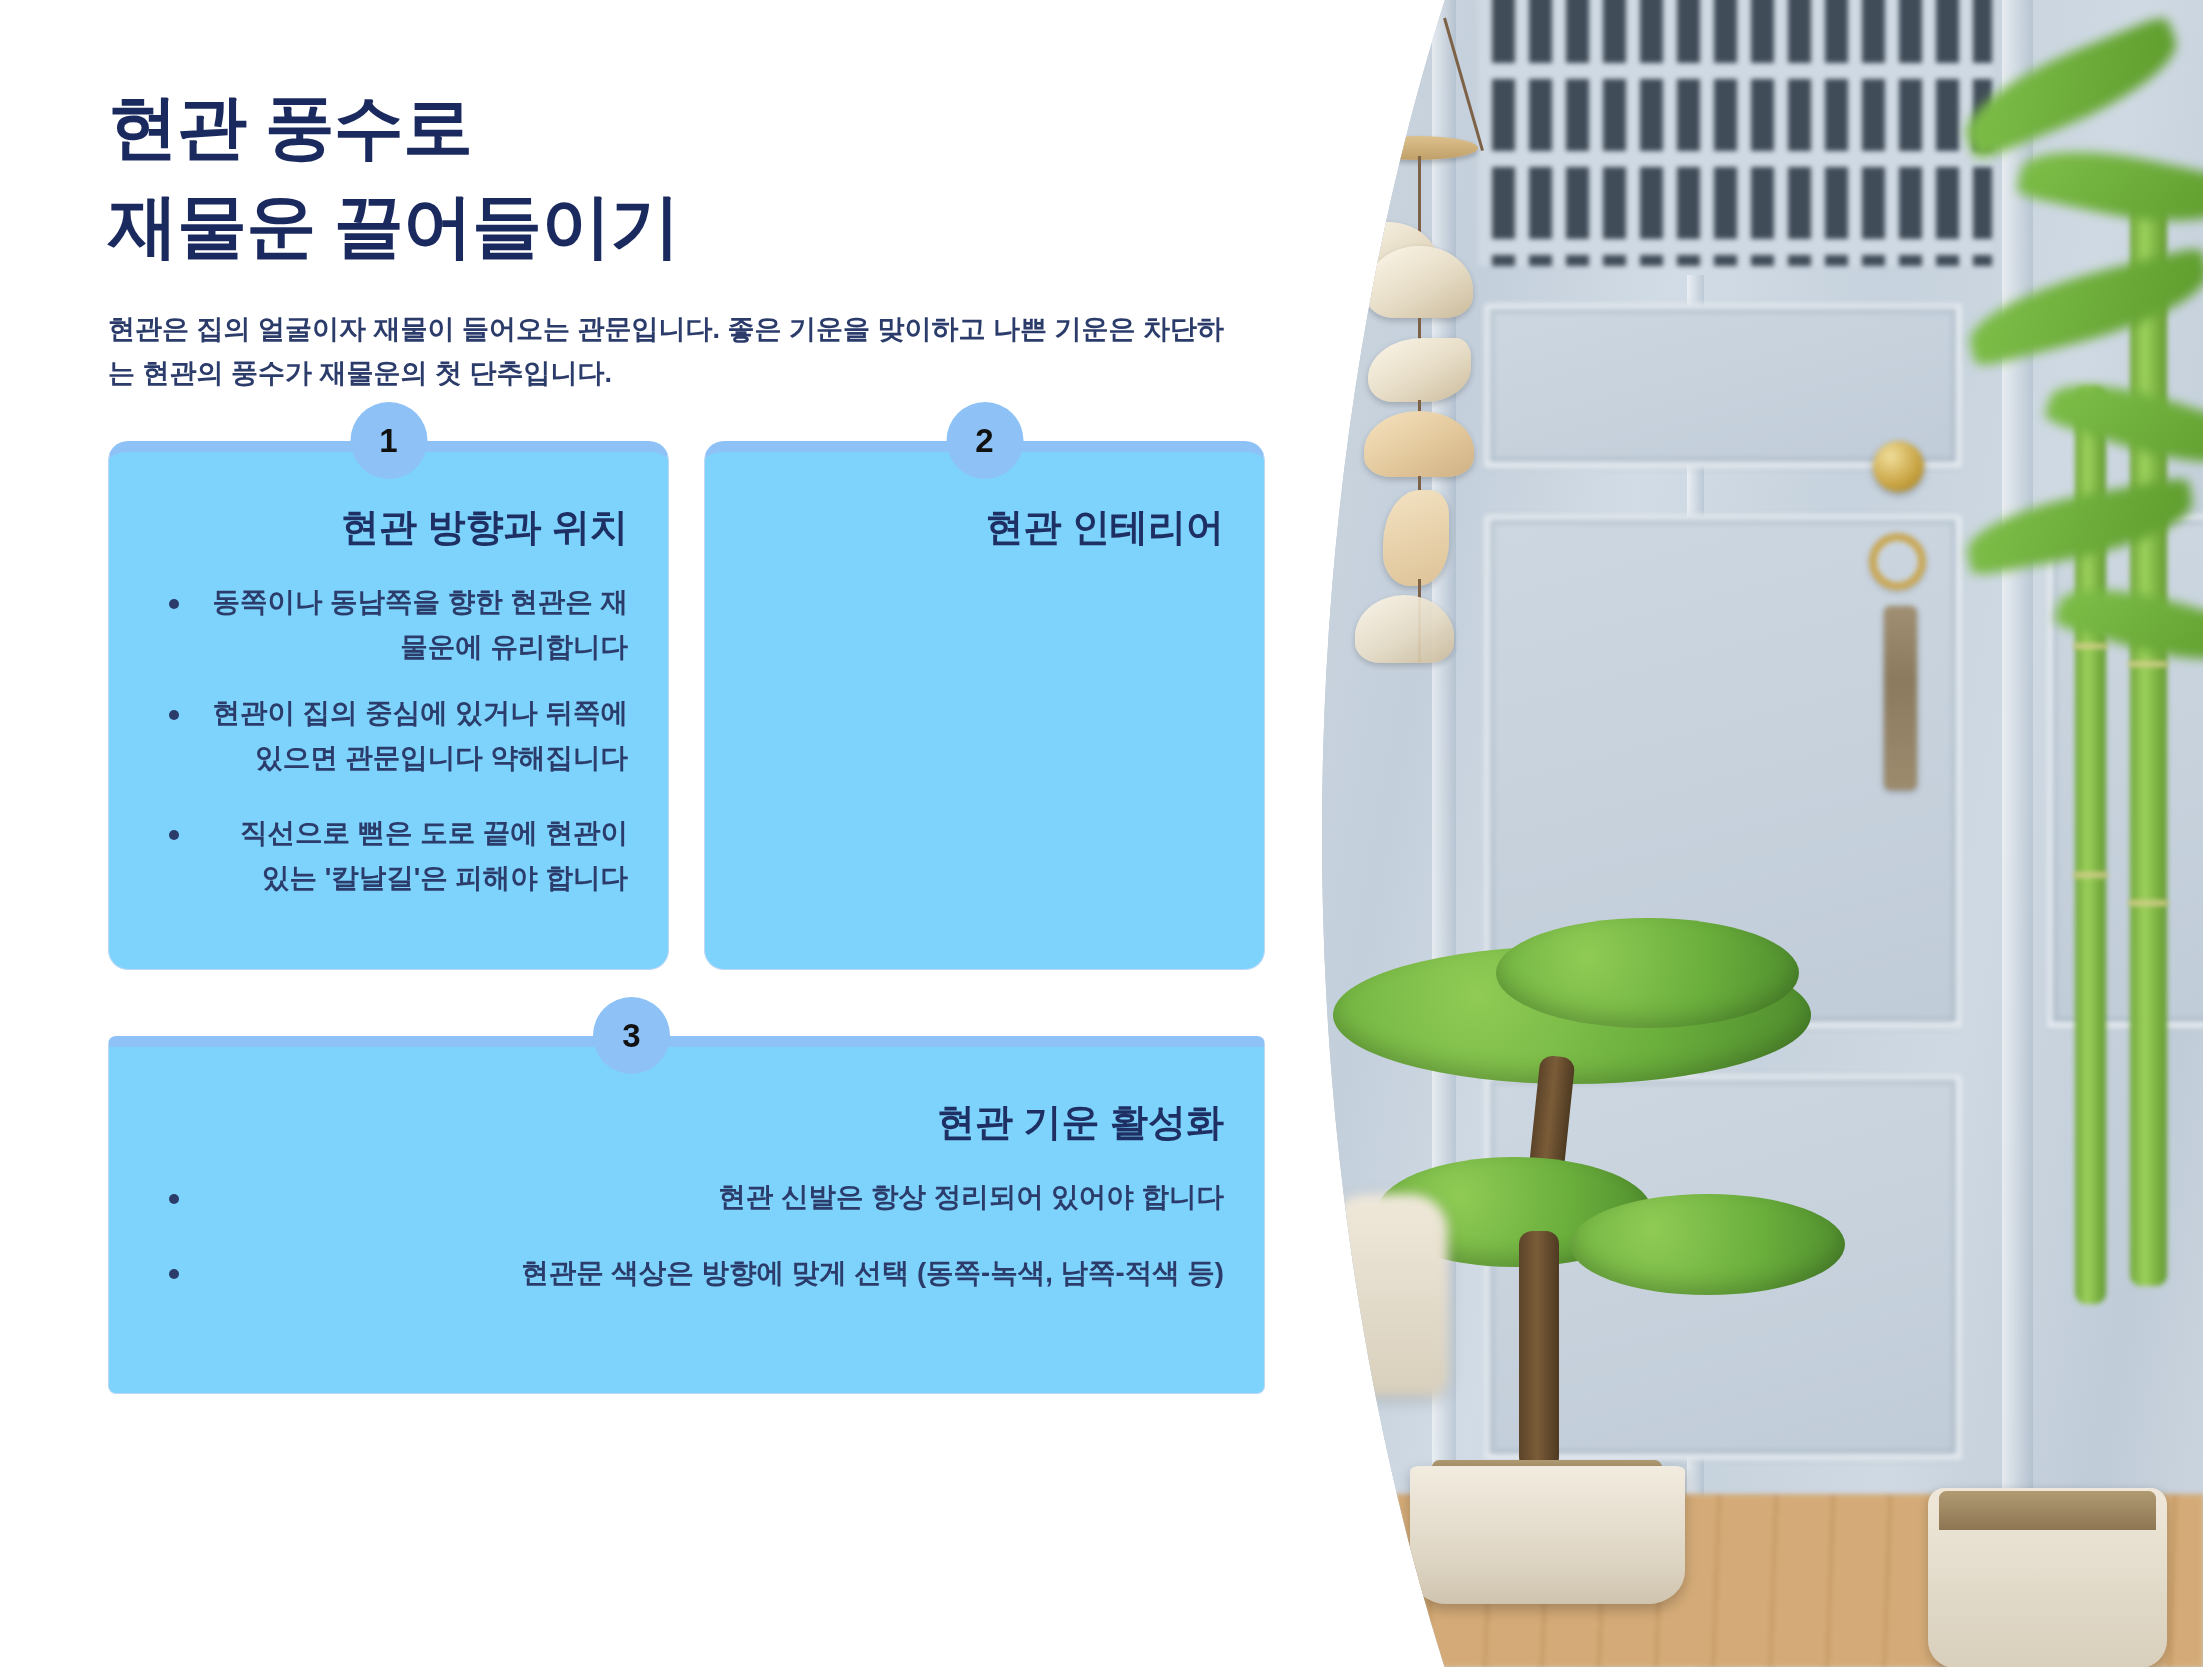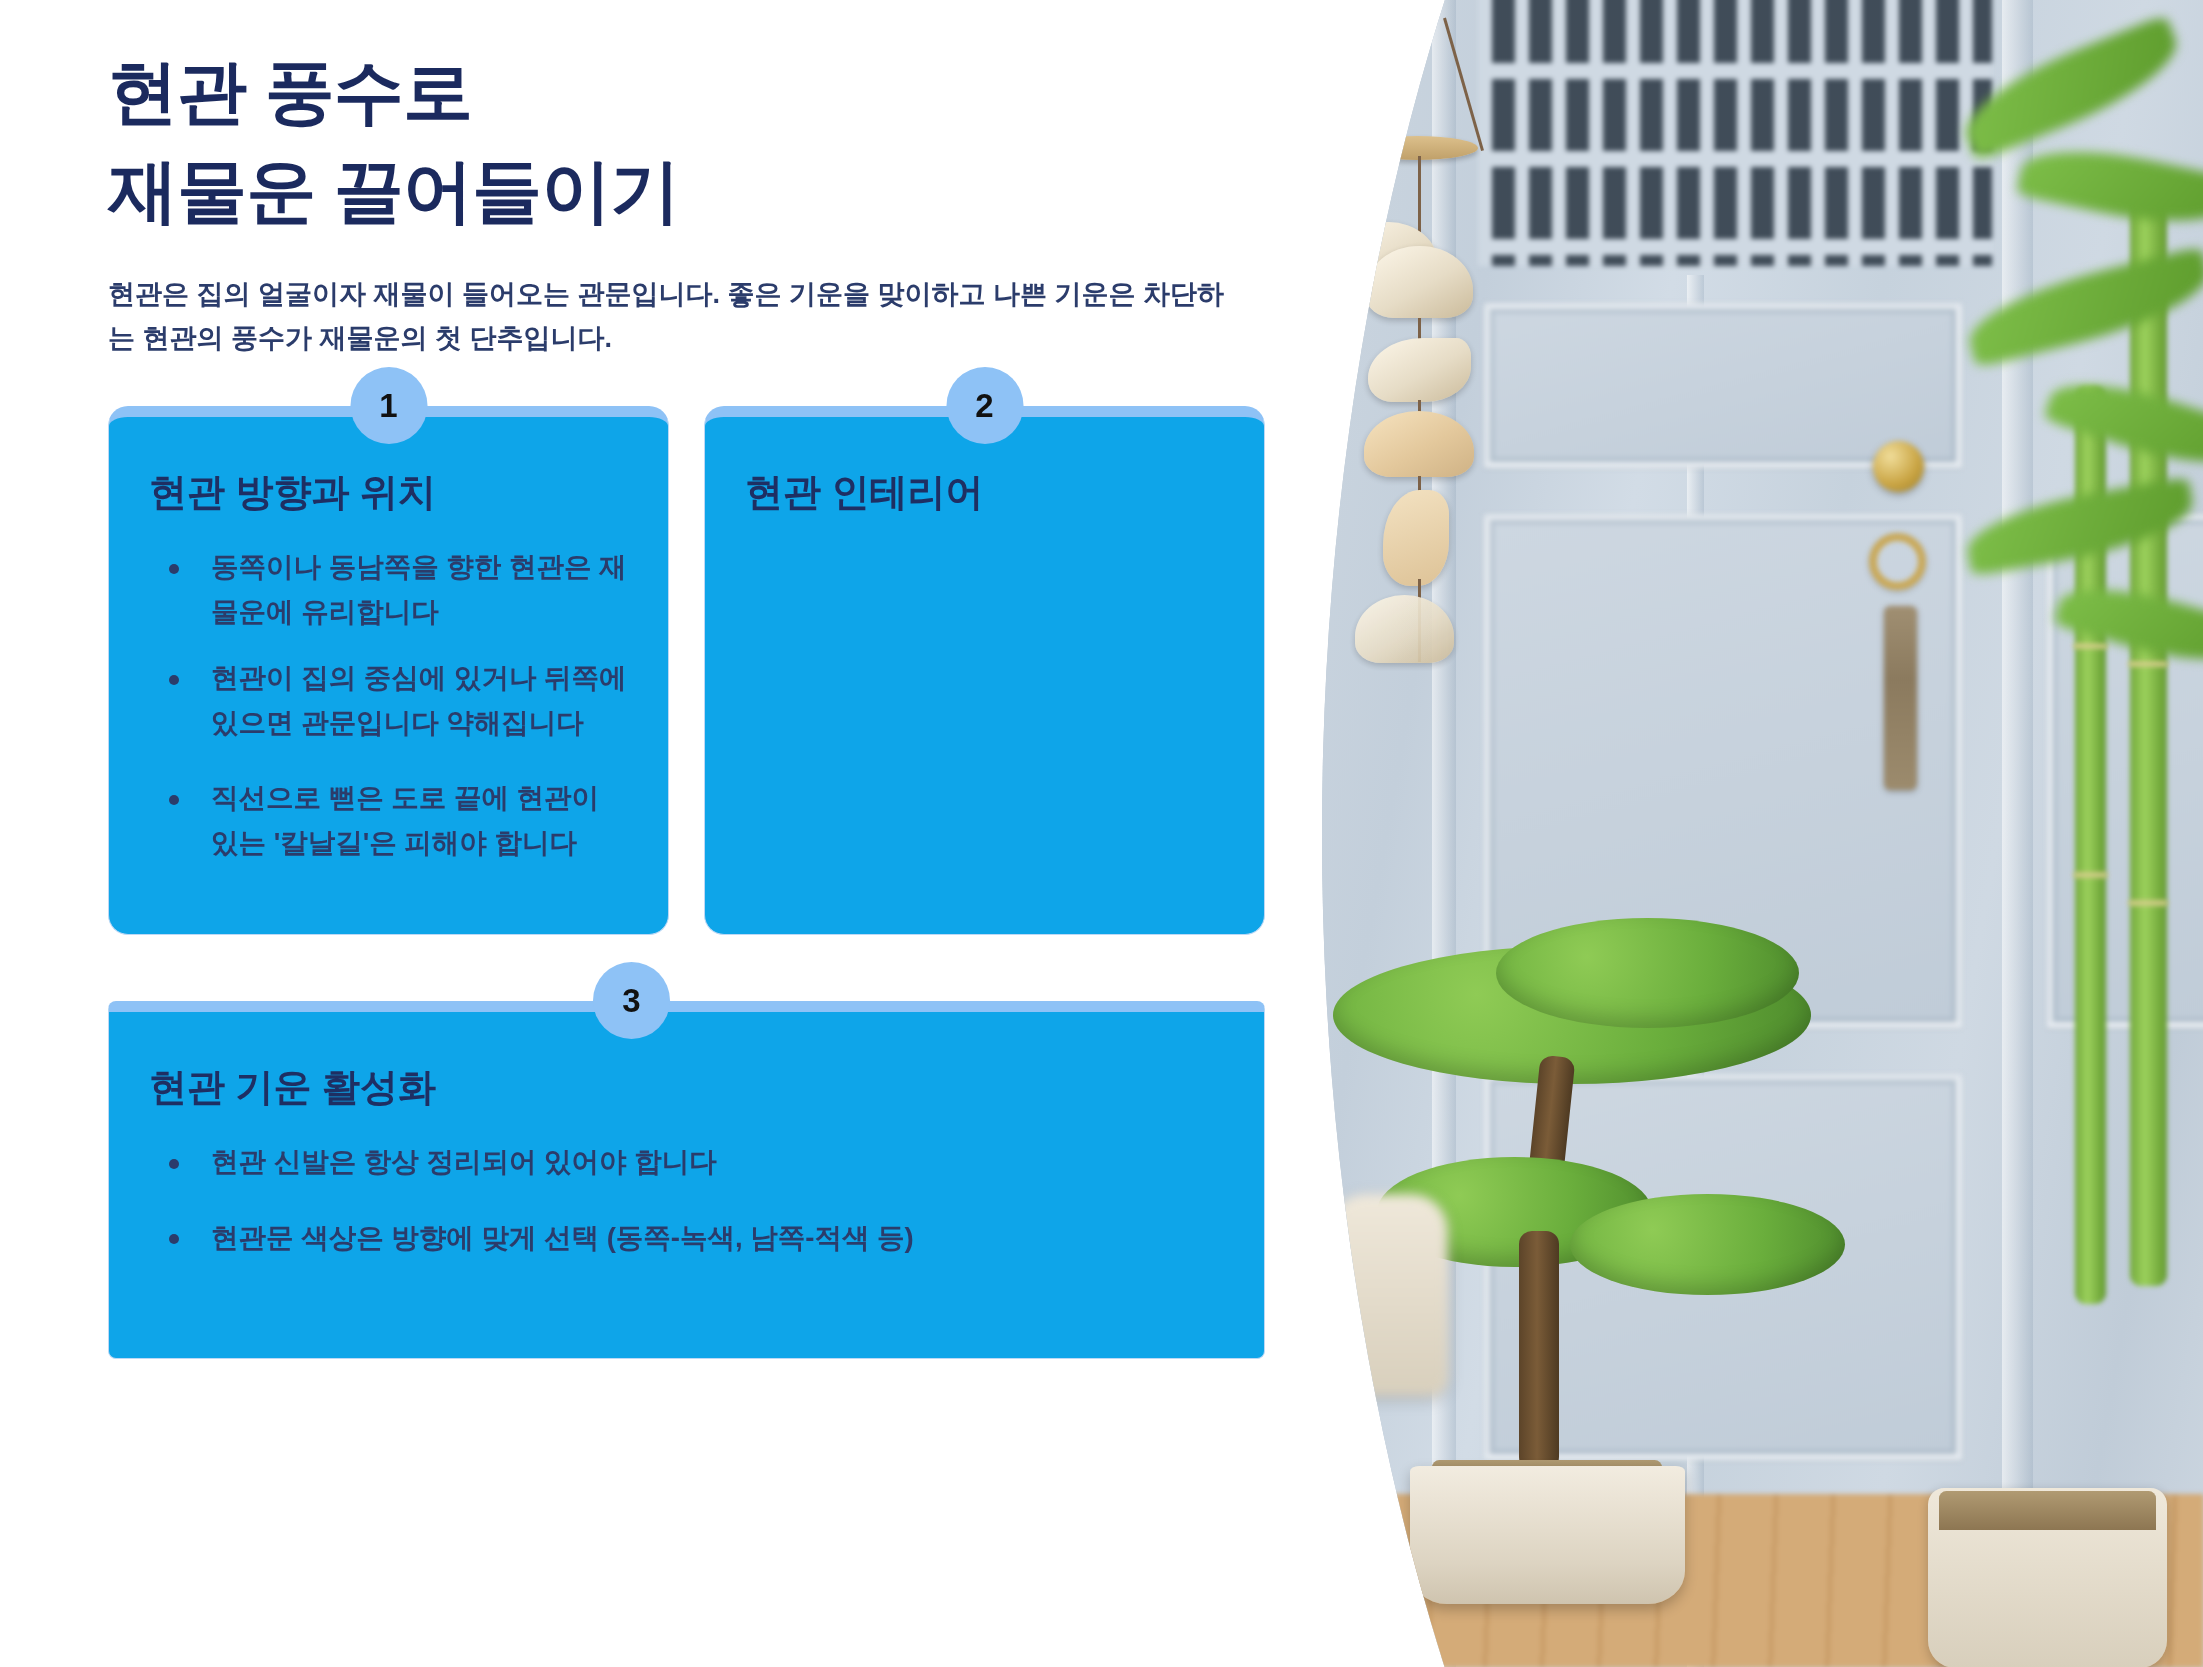--- a/index.html
+++ b/index.html
@@ -18,21 +18,21 @@
     height: 1668px;
     background: #ffffff;
   }
 
   
   .content {
     position: absolute;
     left: 0; top: 0;
     width: 1341px;
     height: 1636px;
-    padding: 43px 0 0 108px;
+    padding: 78px 0 0 108px;
   }
 
   .title-block { margin-bottom: 31px; }
 
   .title-line {
     font-size: 70px;
     font-weight: 700;
     color: #1b2a5e;
     letter-spacing: -0.9px;
     line-height: 1.42;
@@ -56,26 +56,27 @@
     width: 1157px;
     margin-top: 11px;
   }
 
   .card-wrap { position: relative; }
   .card-wrap.half { width: 561px; }
   .card-wrap.full { width: 1157px; margin-top: 66px; }
 
   .card {
     position: relative;
-    background: #0ea5e9;
+    background: #7dd3fc;
     border: 1.8px solid #bcd8f5;
     border-top: 11px solid #8ec2f6;
     border-radius: 20px;
     padding: 51px 40px 37px 40px;
     min-height: 92px;
+    text-align: right;
   }
   .card-wrap.half .card { height: 529px; }
   .card-wrap.full .card { height: 358px; border-radius: 8px; }
 
   .badge {
     position: absolute;
     top: -39px;
     width: 77px;
     height: 77px;
     border-radius: 50%;

